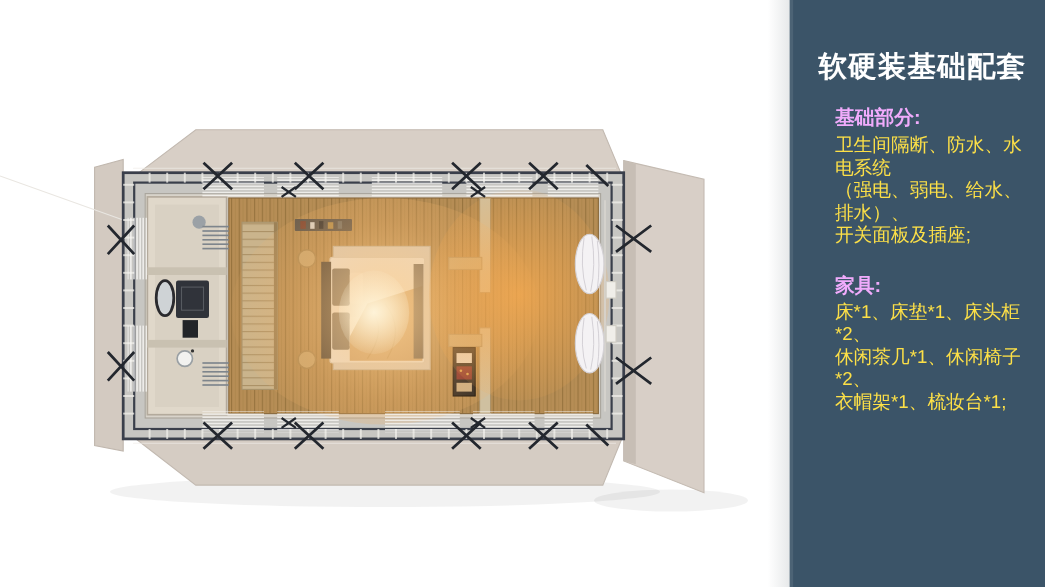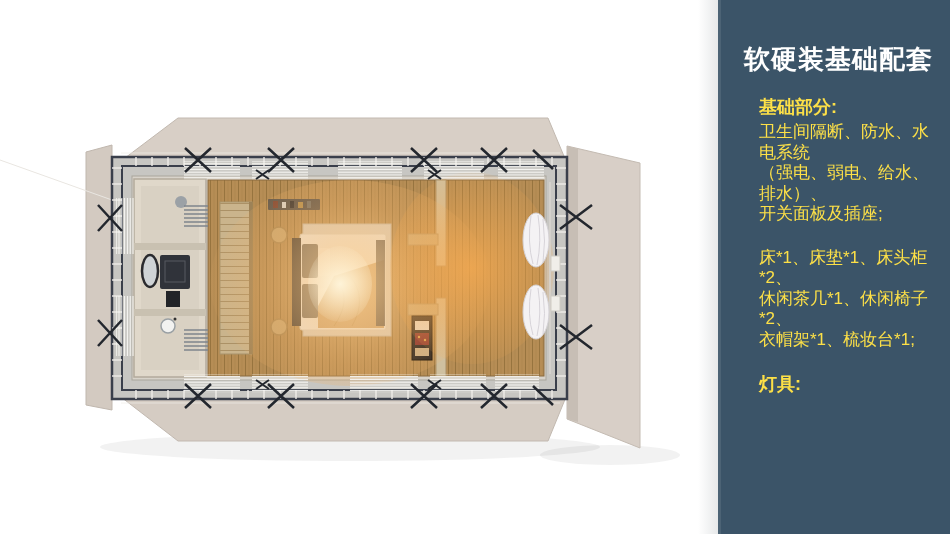--- a/index.html
+++ b/index.html
@@ -12,25 +12,25 @@
   .main-area{position:absolute;left:0;top:0;width:718px;height:534px;background:#ffffff;}
   .edge-fade{position:absolute;right:0;top:0;width:20px;height:534px;
     background:linear-gradient(to right,rgba(120,130,135,0),rgba(120,130,135,0.18));}
   .sidebar{
     position:absolute;left:718px;top:0;width:232px;height:534px;
     background:#3b5468;border-left:3px solid #4c6375;box-sizing:border-box;
     padding:44px 8px 0 23px;color:#ffffff;
   }
   .sidebar h1{
     margin:0 0 20px 0;font-size:26px;line-height:32px;font-weight:bold;
-    letter-spacing:1px;color:#ffffff;white-space:nowrap;font-family:Liberation Serif, serif;
+    letter-spacing:1px;color:#ffffff;white-space:nowrap;
   }
   .sec{margin:0 0 23px 15px;}
   .sec h3{
-    margin:16px 0 4px 0;font-size:18px;line-height:22px;font-weight:bold;color:#fde047;
+    margin:16px 0 4px 0;font-size:18px;line-height:22px;font-weight:bold;color:#f0abfc;
   }
   .sec p{
     margin:0;font-size:17px;line-height:20.5px;color:#fde047;
     white-space:pre-line;width:184px;
   }
 </style>
 </head>
 <body>
 
 <div class="canvas">
@@ -238,27 +238,27 @@
     <h1>软硬装基础配套</h1>
 
     <section class="sec">
       <h3>基础部分:</h3>
       <p>卫生间隔断、防水、水电系统
 （强电、弱电、给水、排水）、
 开关面板及插座;</p>
     </section>
 
     <section class="sec">
+      <h3>家具:</h3>
       <p>床*1、床垫*1、床头柜*2、
 休闲茶几*1、休闲椅子*2、
 衣帽架*1、梳妆台*1;</p>
     </section>
 
     <section class="sec">
-      <h3>灯具:</h3>
     </section>
 
     <section class="sec">
     </section>
 
   </aside>
 
 </div>
 
 </body></html>

